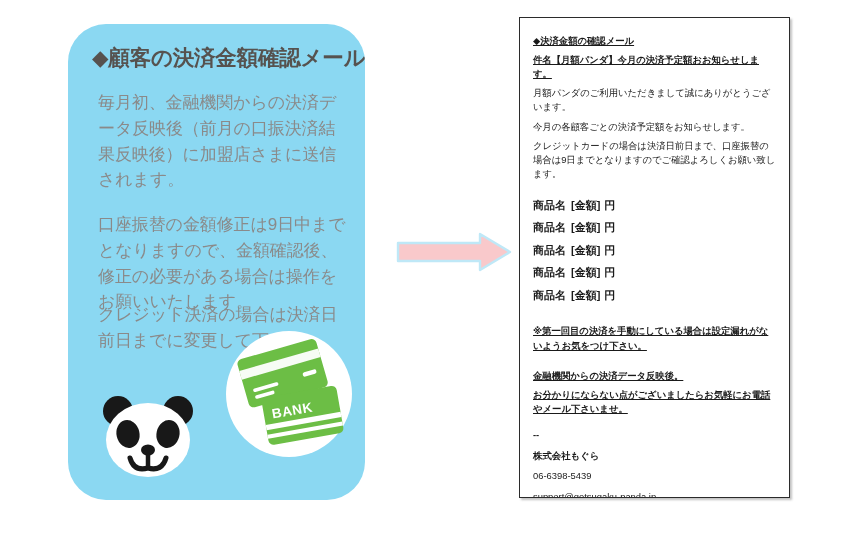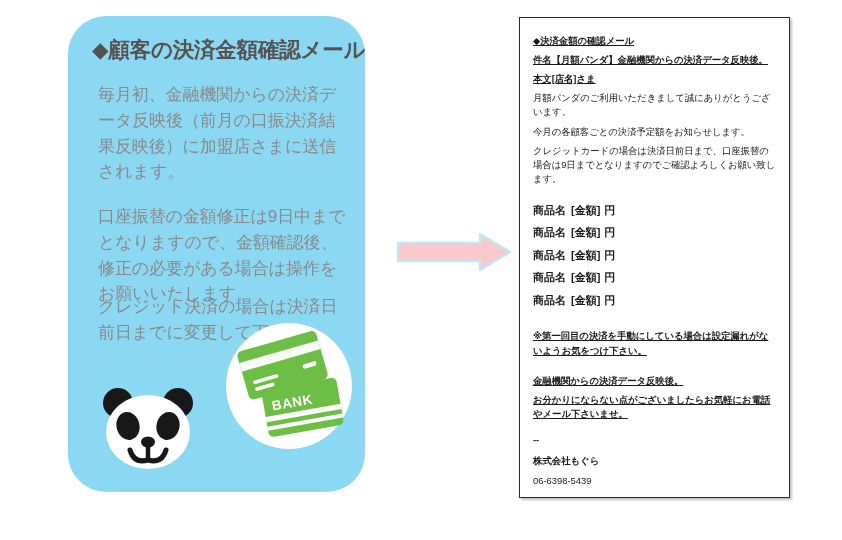--- a/index.html
+++ b/index.html
@@ -13,21 +13,21 @@
     height: 540px;
     position: relative;
     overflow: hidden;
     font-family: "Liberation Sans", "DejaVu Sans", sans-serif;
   }
 
   
   #blue-panel {
     position: absolute;
     left: 68px;
-    top: 16px;
+    top: 24px;
     width: 297px;
     height: 476px;
     background: #8BD8F2;
     border-radius: 38px;
     box-sizing: border-box;
     overflow: hidden;
   }
 
   #panel-title {
     position: absolute;
@@ -168,22 +168,21 @@
   </svg>
 </div>
 
 <svg id="flow-arrow" viewBox="0 0 116 40">
   <path d="M2 11 L84 11 L84 2 L114 20 L84 38 L84 29 L2 29 Z" fill="#F9C9CB" stroke="#BFE8F7" stroke-width="2.4" stroke-linejoin="round"></path>
 </svg>
 
 <div id="email-panel">
 
   <p class="mail-line b">◆決済金額の確認メール</p>
-  <p class="mail-line b">件名【月額パンダ】金融機関からの決済データ反映後。</p>
-  <p class="mail-line b">本文[店名]さま</p>
+  <p class="mail-line b">件名【月額パンダ】今月の決済予定額おお知らせします。</p>
   <p class="mail-line">月額パンダのご利用いただきまして誠にありがとうございます。</p>
   <p class="mail-line">今月の各顧客ごとの決済予定額をお知らせします。</p>
   <p class="mail-line">クレジットカードの場合は決済日前日まで、口座振替の場合は9日までとなりますのでご確認よろしくお願い致します。</p>
 
   <div class="mail-gap"></div>
 
   <div>
     <p class="item-row">
       <span>商品名</span><span class="amt">[金額]</span><span class="unit">円</span>
     </p>

